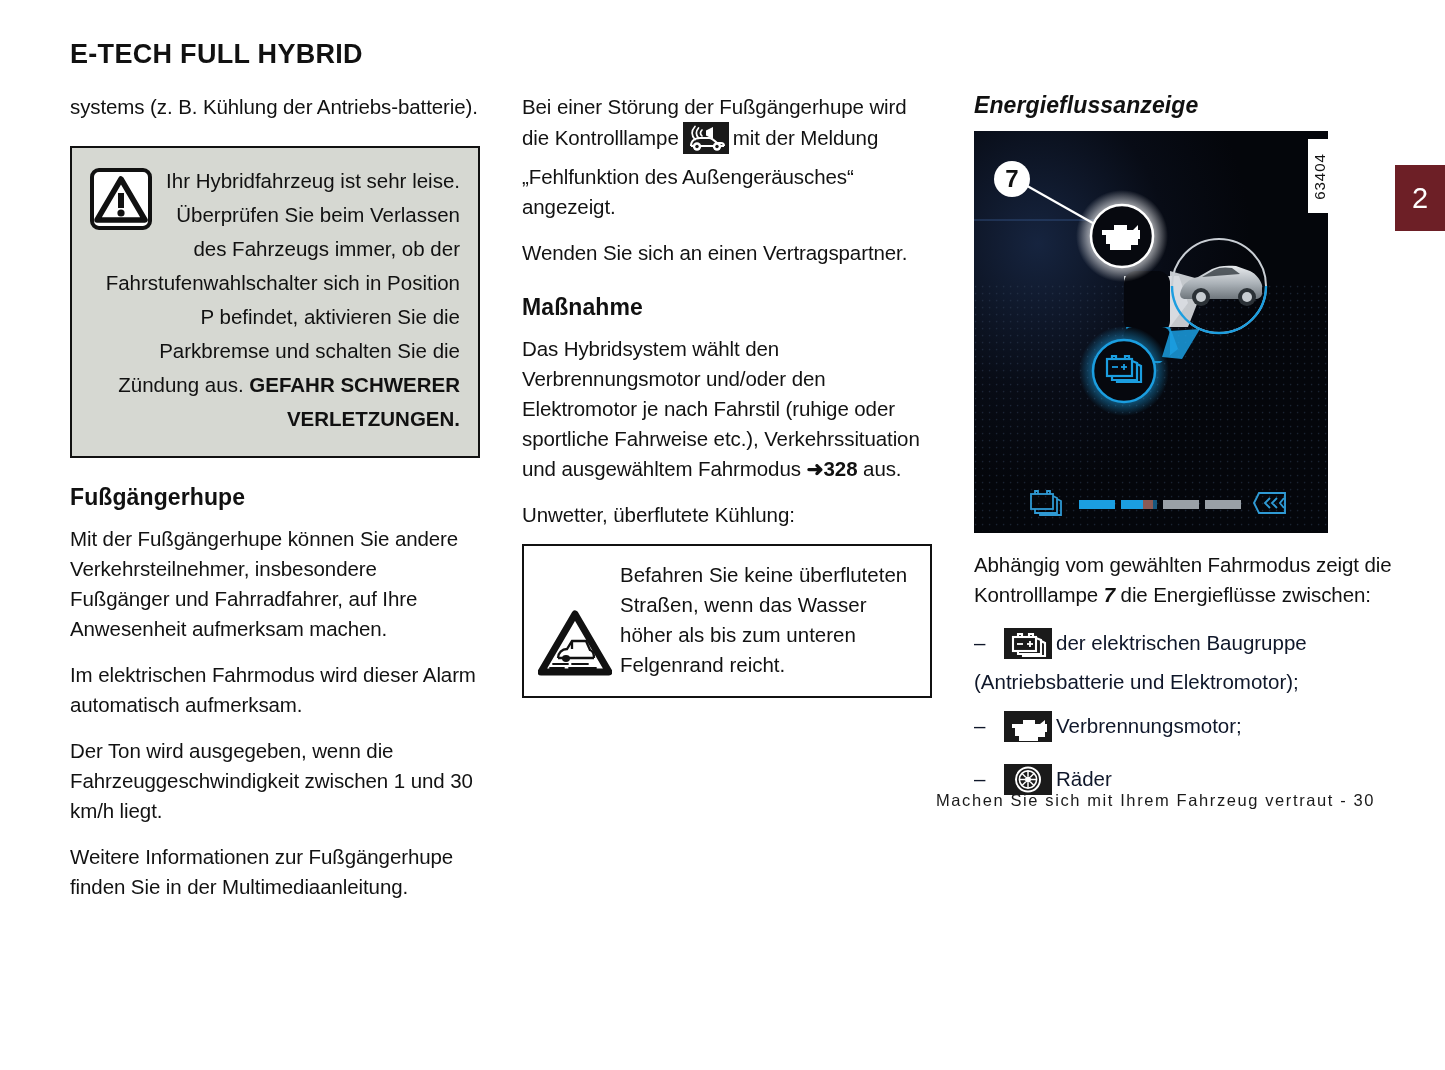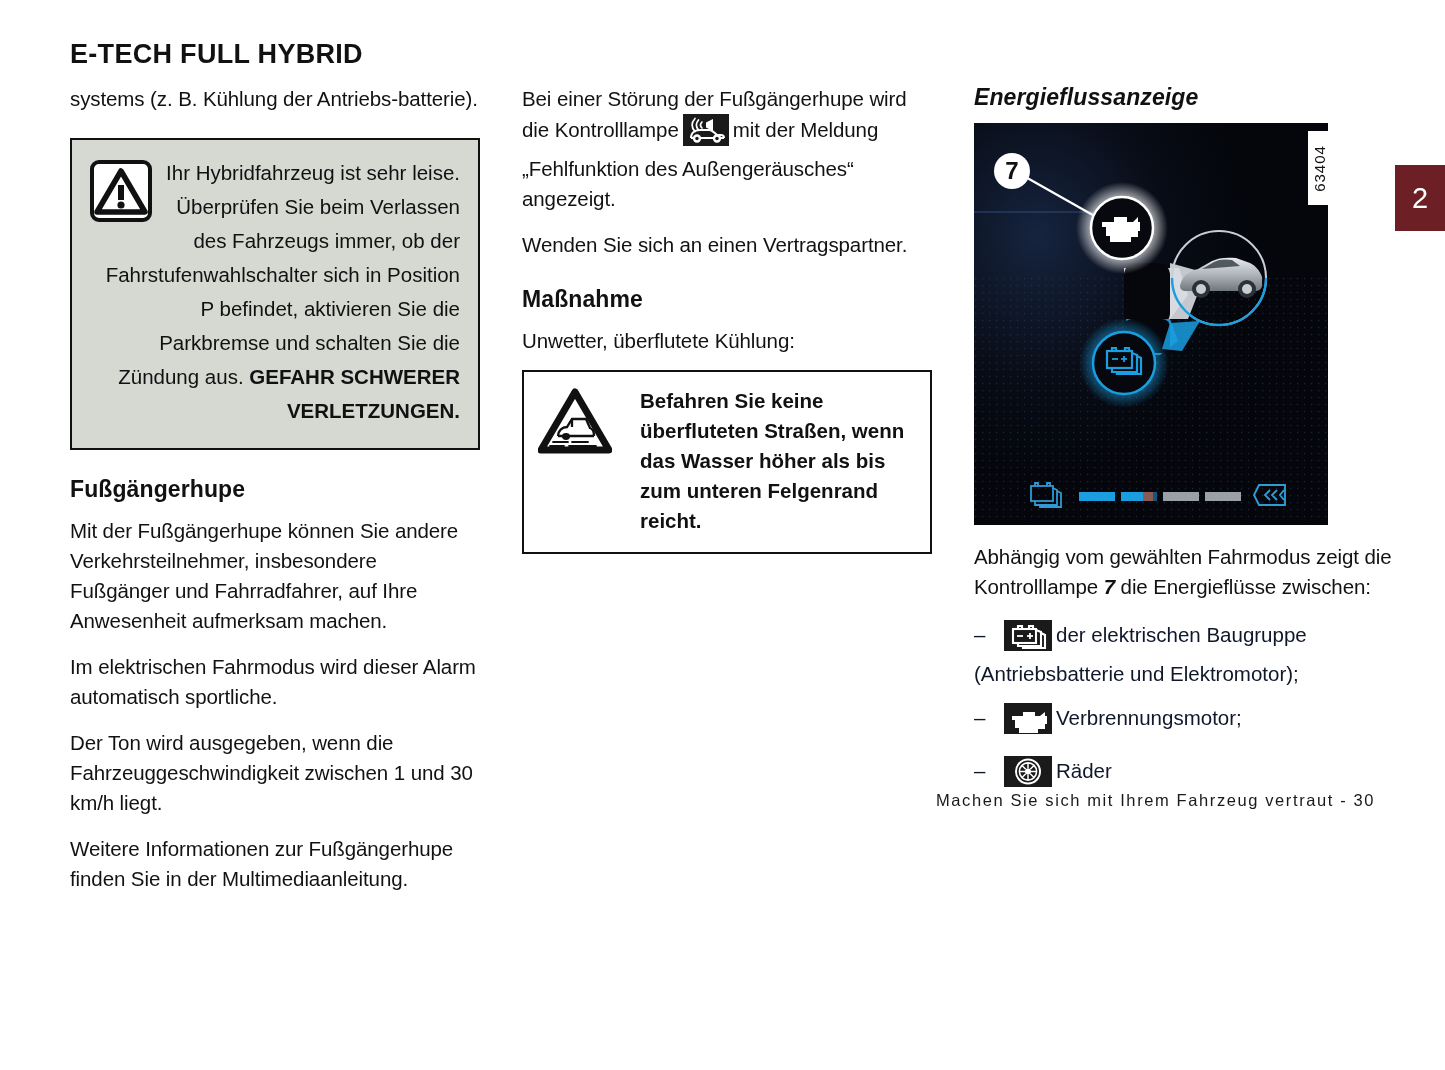--- a/index.html
+++ b/index.html
@@ -27,21 +27,21 @@
     top: 39px;
     font-size: 27px;
     font-weight: bold;
     letter-spacing: 0.3px;
     color: #111;
   }
 
   
   .col {
     position: absolute;
-    top: 84px;
+    top: 92px;
     width: 410px;
   }
   .col-1 { left: 70px; }
   .col-2 { left: 522px; }
   .col-3 { left: 974px; width: 420px; }
 
   p.body-text {
     font-size: 20.5px;
     line-height: 30px;
     margin-bottom: 16px;
@@ -80,23 +80,22 @@
   }
   .warn-strong { font-weight: bold; }
 
   
   .warn-box-white {
     border: 2px solid #111;
     background: #ffffff;
     padding: 14px 16px 16px 14px;
     margin-top: 14px;
     display: flex;
-    align-items: flex-start;
-    gap: 28px;
-    font-weight: bold;
+    align-items: flex-end;
+    gap: 8px;
   }
   .warn-box-white .warn-text {
     font-size: 20.5px;
     line-height: 30px;
     color: #111;
   }
 
   
   .inline-icon {
     display: inline-block;
@@ -191,21 +190,21 @@
           <circle cx="31" cy="45" r="3.6" fill="#111111"></circle>
         </svg>
       </span>
       <div class="warn-text"><span>Ihr Hybridfahrzeug ist sehr leise. Überprüfen Sie beim Verlassen des Fahrzeugs immer, ob der Fahrstufenwahlschalter sich in Position P befindet, aktivieren Sie die Parkbremse und schalten Sie die Zündung aus. </span><span class="warn-strong">GEFAHR SCHWERER VERLETZUNGEN.</span></div>
       <div style="clear:both"></div>
     </div>
 
     <h2 class="section-head">Fußgängerhupe</h2>
 
     <p class="body-text">Mit der Fußgängerhupe können Sie andere Verkehrsteilnehmer, insbesondere Fußgänger und Fahrradfahrer, auf Ihre Anwesenheit aufmerksam machen.</p>
-    <p class="body-text">Im elektrischen Fahrmodus wird dieser Alarm automatisch sportliche.</p>
+    <p class="body-text">Im elektrischen Fahrmodus wird dieser Alarm automatisch aufmerksam.</p>
     <p class="body-text">Der Ton wird ausgegeben, wenn die Fahrzeuggeschwindigkeit zwischen 1 und 30 km/h liegt.</p>
     <p class="body-text">Weitere Informationen zur Fußgängerhupe finden Sie in der Multimediaanleitung.</p>
   </div>
 
   <div class="col col-2">
 
     <p class="body-text"><span>Bei einer Störung der Fußgängerhupe wird die Kontrolllampe</span><span class="inline-icon">
         <svg width="46" height="32" viewBox="0 0 46 32">
           <rect width="46" height="32" fill="#1a1a1a"></rect>
           <g fill="none" stroke="#ffffff" stroke-width="2.1">
@@ -222,20 +221,23 @@
             <path d="M15.5 6 C12.5 9.5, 12.5 12.5, 15.5 16"></path>
             <path d="M12 4.5 C8 9, 8 13, 12 17.5"></path>
           </g>
         </svg>
       </span><span>mit der Meldung „Fehlfunktion des Außengeräusches“ angezeigt.</span></p>
 
     <p class="body-text">Wenden Sie sich an einen Vertragspartner.</p>
 
     <h2 class="section-head">Maßnahme</h2>
 
+    <p class="body-text"><span>Das Hybridsystem wählt den Verbrennungsmotor und/oder den Elektromotor je nach Fahrstil (ruhige oder sportliche Fahrweise etc.), Verkehrssituation und ausgewähltem Fahrmodus</span>
+      <span style="font-weight:bold">➜</span><span style="font-weight:bold">328</span>
+      <span>aus.</span></p>
 
     <p class="body-text" style="margin-bottom:0">Unwetter, überflutete Kühlung:</p>
 
     <div class="warn-box-white">
       <span style="flex:0 0 auto;margin-top:2px;">
         <svg width="74" height="66" viewBox="0 0 74 66">
           <path d="M37 4 L71 62 L3 62 Z" fill="none" stroke="#111111" stroke-width="7" stroke-linejoin="round"></path>
           <g fill="none" stroke="#111111" stroke-width="2.3">
             <path d="M20 48 C20 43, 24 39, 29 39 L34 31 L48 31 L52 40 C55 41, 56 44, 56 48"></path>
             <path d="M20 48 L56 48"></path>

